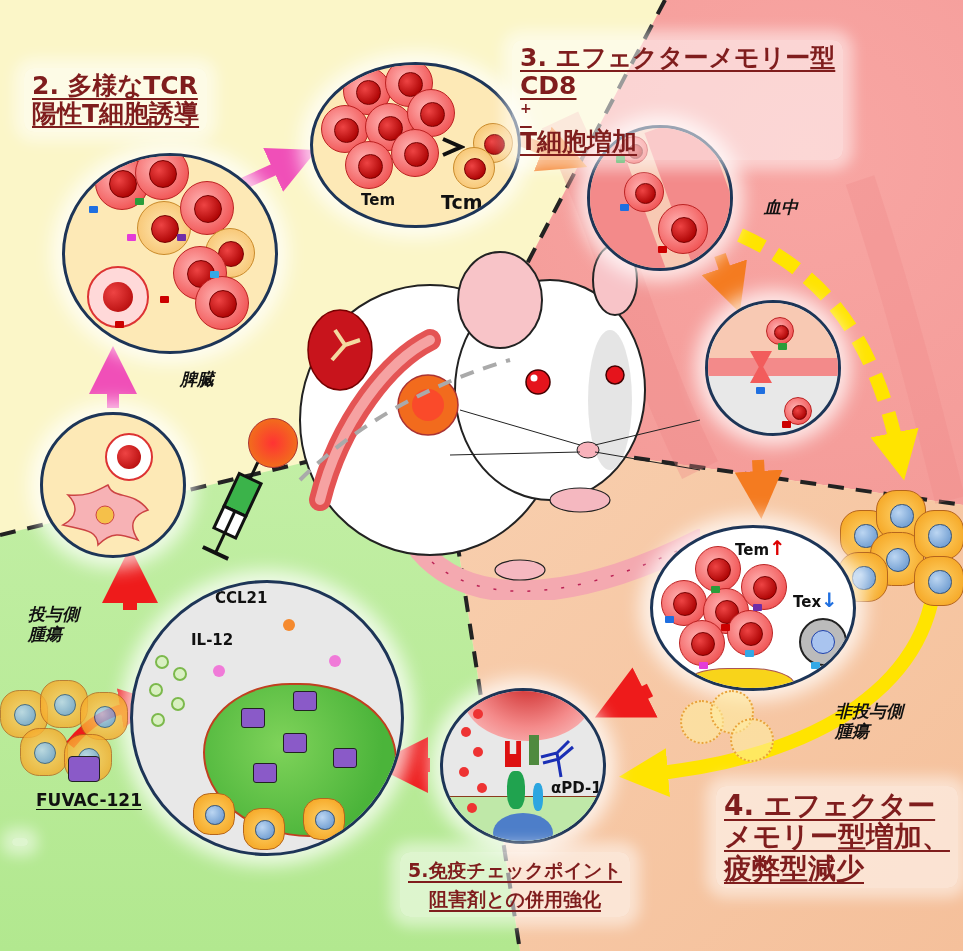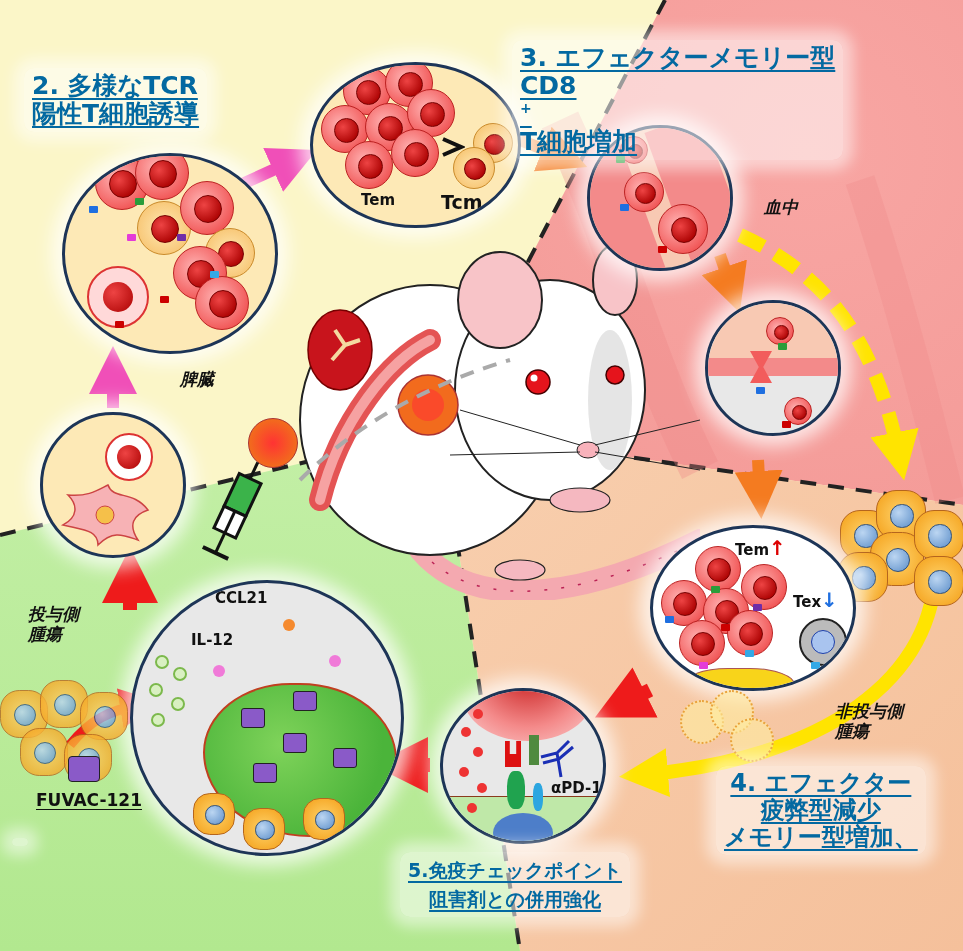--- a/index.html
+++ b/index.html
@@ -1,19 +1,19 @@
 <!DOCTYPE html>
 <html><head>
 <meta charset="utf-8">
 <style>
   html, body { margin:0; padding:0; }
   body { width:963px; height:951px; position:relative; overflow:hidden; font-family:"DejaVu Sans","Liberation Sans",sans-serif; background:#fbf6c8; }
   .bg { position:absolute; inset:0; }
   .abs { position:absolute; }
-  .title { position:absolute; font-weight:bold; color:#0369a1; text-decoration:underline; text-underline-offset:4px; text-decoration-thickness:2px; line-height:1.12; padding:4px 8px; background:rgba(255,255,255,0.55); border-radius:10px; box-shadow:0 0 14px 10px rgba(255,255,255,0.5); }
+  .title { position:absolute; font-weight:bold; color:#7f1d1d; text-decoration:underline; text-underline-offset:4px; text-decoration-thickness:2px; line-height:1.12; padding:4px 8px; background:rgba(255,255,255,0.55); border-radius:10px; box-shadow:0 0 14px 10px rgba(255,255,255,0.5); }
   .title span { display:block; }
   .label-it { position:absolute; font-style:italic; font-weight:bold; color:#111; font-size:17px; line-height:1.15; }
   .lbl { position:absolute; font-weight:bold; color:#111; font-size:17px; }
   .circle { position:absolute; border-radius:50%; border:3px solid #1d3557; overflow:hidden; box-shadow:0 0 18px 10px rgba(255,255,255,0.75); }
   .cell { position:absolute; border-radius:50%; background:radial-gradient(circle at 40% 40%, #ffb3b3, #f25c5c 70%, #d33 100%); border:1.5px solid #b22; }
   .cell::after { content:""; position:absolute; left:25%; top:25%; width:50%; height:50%; border-radius:50%; background:radial-gradient(circle at 35% 35%, #e44, #a00 80%); border:1px solid #700; }
   .tcm { position:absolute; border-radius:50%; background:radial-gradient(circle, #ffe9b5, #f6c06a 90%); border:1.5px solid #c98a2a; }
   .tcm::after { content:""; position:absolute; left:25%; top:25%; width:50%; height:50%; border-radius:50%; background:radial-gradient(circle at 35% 35%, #e44, #a00 80%); border:1px solid #700; }
   .rec { position:absolute; width:9px; height:7px; border-radius:1px; }
   .tumor { position:absolute; border-radius:40%; background:radial-gradient(circle, #ffd36b, #f5a623 85%); border:1.5px solid #b5651d; }
@@ -293,24 +293,24 @@
 <div class="title" style="left:24px;top:68px;font-size:25px;">
   <span>2. 多様なTCR</span>
   <span>陽性T細胞誘導</span>
 </div>
 
 <div class="title" style="left:512px;top:40px;font-size:25px;">
   <span>3. エフェクターメモリー型</span>
   <span><span>CD8</span><sup style="font-size:14px">+</sup><span>T細胞増加</span></span>
 </div>
 
-<div class="title" style="left:716px;top:766px;font-size:24px;text-align:center;">
+<div class="title" style="left:716px;top:786px;font-size:28px;">
   <span>4. エフェクター</span>
+  <span>メモリー型増加、</span>
   <span>疲弊型減少</span>
-  <span>メモリー型増加、</span>
 </div>
 
 <div class="title" style="left:400px;top:852px;font-size:19px;text-align:center;line-height:1.5;">
   <span>5.免疫チェックポイント</span>
   <span>阻害剤との併用強化</span>
 </div>
 
 <div class="title" style="left:12px;top:838px;font-size:25px;">
 </div>
 

